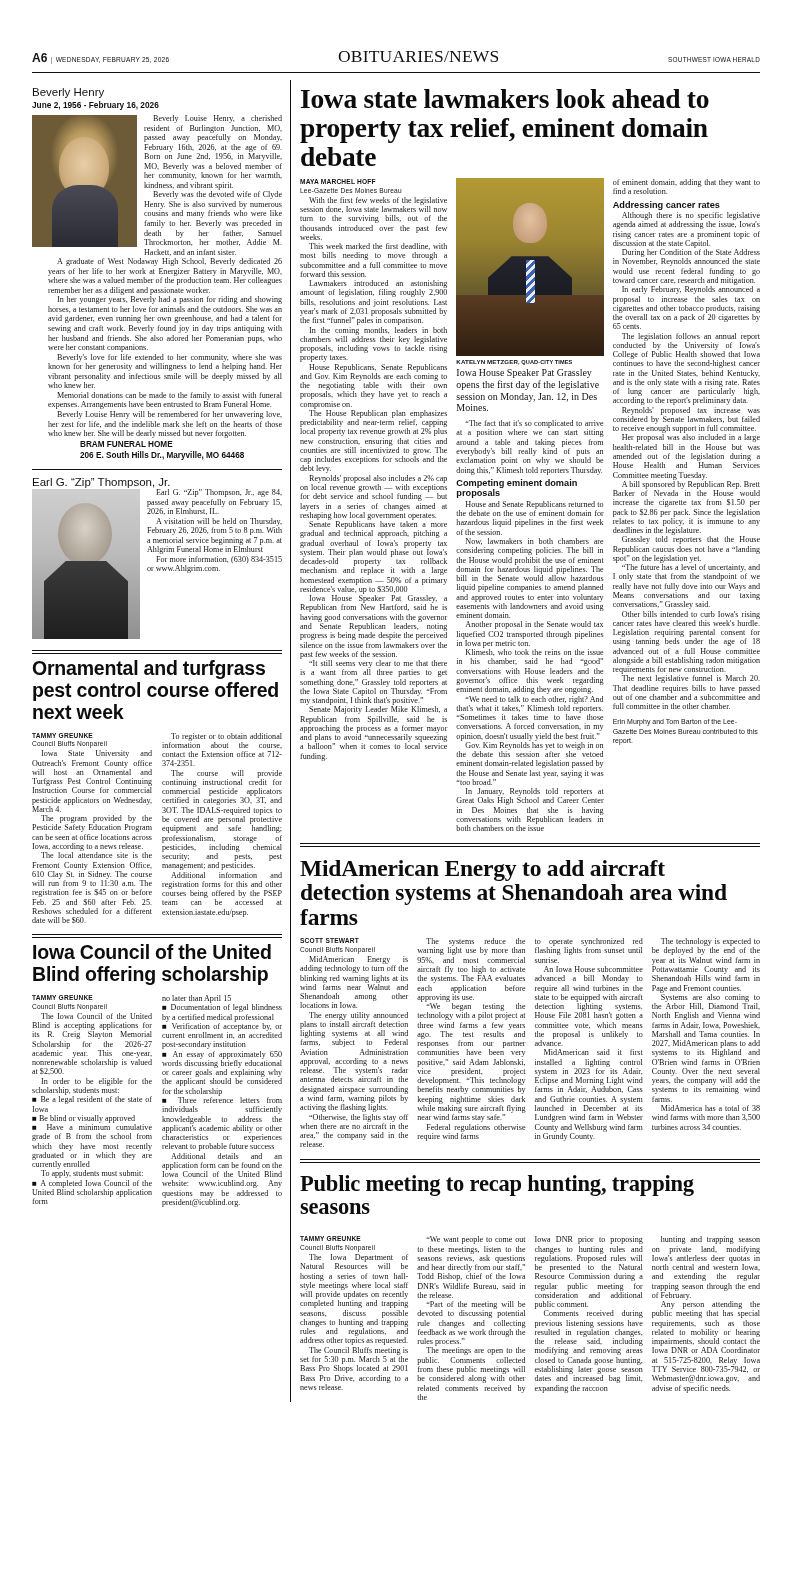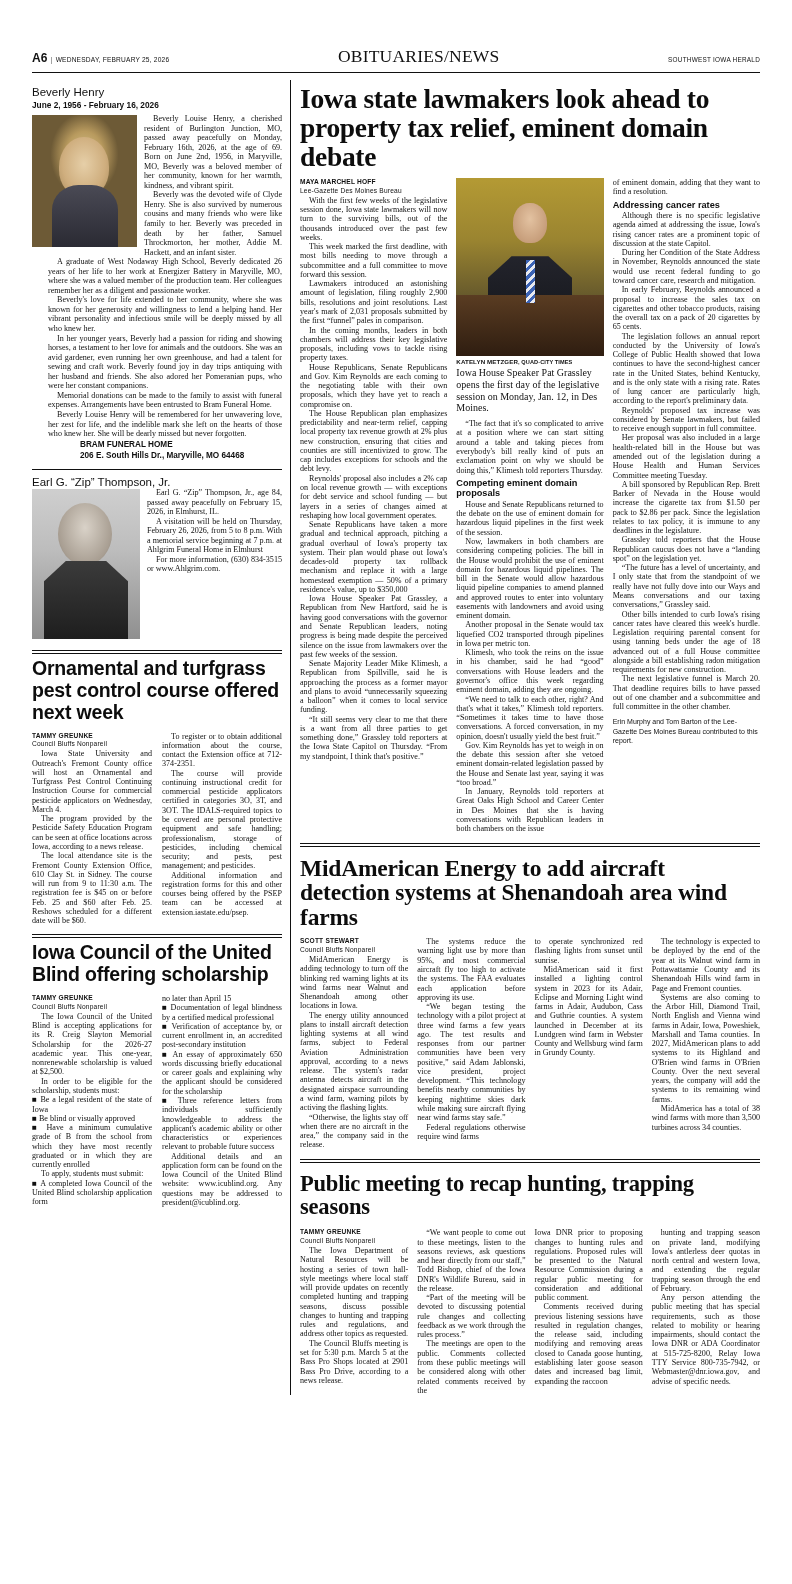--- a/index.html
+++ b/index.html
@@ -83,21 +83,21 @@
 
   
   .hed-main{font-family:"Liberation Serif",serif;font-weight:bold;
             font-size:27.5px;line-height:1.055;letter-spacing:-.3px;color:#0d0d0d;
             margin:4px 0 0 0;}
   .hed-2{font-family:"Liberation Serif",serif;font-weight:bold;
          font-size:23.5px;line-height:1.06;letter-spacing:-.2px;color:#0d0d0d;
          margin:9px 0 0 0;}
   .hed-3{font-family:"Liberation Serif",serif;font-weight:bold;
          font-size:22.5px;line-height:1.06;letter-spacing:-.2px;color:#0d0d0d;
-         margin:9px 0 9px 0;}
+         margin:9px 0 16px 0;}
   .hed-left{font-family:Liberation Sans, sans-serif;font-weight:bold;
             font-size:19.5px;line-height:1.12;letter-spacing:-.2px;color:#0d0d0d;
             margin:4px 0 8px 0;}
   .subhed{font-family:"Liberation Sans",sans-serif;font-weight:bold;
           font-size:9.2px;color:#111;margin:3px 0 1px 0;line-height:1.15;}
   .caption{font-size:10px;line-height:1.18;color:#111;margin:2px 0 0 0;}
   .credit{font-family:"Liberation Sans",sans-serif;font-weight:bold;
           font-size:6.2px;letter-spacing:.1px;color:#111;margin:2px 0 1px 0;}
   .credit .sm{font-size:5.6px;}
   .italic-note{font-family:"Liberation Sans",sans-serif;font-size:7px;
@@ -130,22 +130,22 @@
     <div class="col-left">
 
       <div>
         <div class="obit-name">Beverly Henry</div>
         <div class="obit-dates">June 2, 1956 - February 16, 2026</div>
         <div class="obit-photo ph p1"></div>
         <div class="obit-body">
           <p>Beverly Louise Henry, a cherished resident of Burlington Junction, MO, passed away peacefully on Monday, February 16th, 2026, at the age of 69. Born on June 2nd, 1956, in Maryville, MO, Beverly was a beloved member of her community, known for her warmth, kindness, and vibrant spirit.</p>
           <p>Beverly was the devoted wife of Clyde Henry. She is also survived by numerous cousins and many friends who were like family to her. Beverly was preceded in death by her father, Samuel Throckmorton, her mother, Addie M. Hackett, and an infant sister.</p>
           <p>A graduate of West Nodaway High School, Beverly dedicated 26 years of her life to her work at Energizer Battery in Maryville, MO, where she was a valued member of the production team. Her colleagues remember her as a diligent and passionate worker.</p>
+          <p>In her younger years, Beverly had a passion for riding and showing horses, a testament to her love for animals and the outdoors. She was an avid gardener, even running her own greenhouse, and had a talent for sewing and craft work. Beverly found joy in day trips antiquing with her husband and friends. She also adored her Pomeranian pups, who were her constant companions.</p>
           <p>Beverly's love for life extended to her community, where she was known for her generosity and willingness to lend a helping hand. Her vibrant personality and infectious smile will be deeply missed by all who knew her.</p>
-          <p>In her younger years, Beverly had a passion for riding and showing horses, a testament to her love for animals and the outdoors. She was an avid gardener, even running her own greenhouse, and had a talent for sewing and craft work. Beverly found joy in day trips antiquing with her husband and friends. She also adored her Pomeranian pups, who were her constant companions.</p>
           <p>Memorial donations can be made to the family to assist with funeral expenses. Arrangements have been entrusted to Bram Funeral Home.</p>
           <p>Beverly Louise Henry will be remembered for her unwavering love, her zest for life, and the indelible mark she left on the hearts of those who knew her. She will be dearly missed but never forgotten.</p>
         </div>
         <div class="obit-foot">BRAM FUNERAL HOME</div>
         <div class="obit-foot">206 E. South Hills Dr., Maryville, MO 64468</div>
       </div>
 
       <hr class="thin-rule">
 
       <div>
@@ -228,22 +228,22 @@
             </div>
             <p class="t">With the first few weeks of the legislative session done, Iowa state lawmakers will now turn to the surviving bills, out of the thousands introduced over the past few weeks.</p>
             <p class="t">This week marked the first deadline, with most bills needing to move through a subcommittee and a full committee to move forward this session.</p>
             <p class="t">Lawmakers introduced an astonishing amount of legislation, filing roughly 2,900 bills, resolutions and joint resolutions. Last year's mark of 2,031 proposals submitted by the first “funnel” pales in comparison.</p>
             <p class="t">In the coming months, leaders in both chambers will address their key legislative proposals, including vows to tackle rising property taxes.</p>
             <p class="t">House Republicans, Senate Republicans and Gov. Kim Reynolds are each coming to the negotiating table with their own proposals, which they have yet to reach a compromise on.</p>
             <p class="t">The House Republican plan emphasizes predictability and near-term relief, capping local property tax revenue growth at 2% plus new construction, ensuring that cities and counties are still incentivized to grow. The cap includes exceptions for schools and the debt levy.</p>
             <p class="t">Reynolds' proposal also includes a 2% cap on local revenue growth — with exceptions for debt service and school funding — but layers in a series of changes aimed at reshaping how local government operates.</p>
             <p class="t">Senate Republicans have taken a more gradual and technical approach, pitching a gradual overhaul of Iowa's property tax system. Their plan would phase out Iowa's decades-old property tax rollback mechanism and replace it with a large homestead exemption — 50% of a primary residence's value, up to $350,000</p>
             <p class="t">Iowa House Speaker Pat Grassley, a Republican from New Hartford, said he is having good conversations with the governor and Senate Republican leaders, noting progress is being made despite the perceived silence on the issue from lawmakers over the past few weeks of the session.</p>
+            <p class="t">“It still seems very clear to me that there is a want from all three parties to get something done,” Grassley told reporters at the Iowa State Capitol on Thursday. “From my standpoint, I think that's positive.”</p>
             <p class="t">Senate Majority Leader Mike Klimesh, a Republican from Spillville, said he is approaching the process as a former mayor and plans to avoid “unnecessarily squeezing a balloon” when it comes to local service funding.</p>
-            <p class="t">“It still seems very clear to me that there is a want from all three parties to get something done,” Grassley told reporters at the Iowa State Capitol on Thursday. “From my standpoint, I think that's positive.”</p>
           </div>
 
           <div>
             <div class="ph p3 photo-lead">
               <div class="head"></div>
                   <div class="suit"></div>
                   <div class="tie"></div>
                   <div class="podium"></div>
             </div>
             <div class="credit">
@@ -294,20 +294,21 @@
             <p class="t">The energy utility announced plans to install aircraft detection lighting systems at all wind farms, subject to Federal Aviation Administration approval, according to a news release. The system's radar antenna detects aircraft in the designated airspace surrounding a wind farm, warning pilots by activing the flashing lights.</p>
             <p class="t">“Otherwise, the lights stay off when there are no aircraft in the area,” the company said in the release.</p>
           </div>
           <div>
             <p class="t">The systems reduce the warning light use by more than 95%, and most commercial aircraft fly too high to activate the systems. The FAA evaluates each application before approving its use.</p>
             <p class="t">“We began testing the technology with a pilot project at three wind farms a few years ago. The test results and responses from our partner communities have been very positive,” said Adam Jablonski, vice president, project development. “This technology benefits nearby communities by keeping nighttime skies dark while making sure aircraft flying near wind farms stay safe.”</p>
             <p class="t">Federal regulations otherwise require wind farms</p>
           </div>
           <div>
             <p class="t noind">to operate synchronized red flashing lights from sunset until sunrise.</p>
+            <p class="t">An Iowa House subcommittee advanced a bill Monday to require all wind turbines in the state to be equipped with aircraft detection lighting systems. House File 2081 hasn't gotten a committee vote, which means the proposal is unlikely to advance.</p>
             <p class="t">MidAmerican said it first installed a lighting control system in 2023 for its Adair, Eclipse and Morning Light wind farms in Adair, Audubon, Cass and Guthrie counties. A system launched in December at its Lundgren wind farm in Webster County and Wellsburg wind farm in Grundy County.</p>
           </div>
           <div>
             <p class="t">The technology is expected to be deployed by the end of the year at its Walnut wind farm in Pottawattamie County and its Shenandoah Hills wind farm in Page and Fremont counties.</p>
             <p class="t">Systems are also coming to the Arbor Hill, Diamond Trail, North English and Vienna wind farms in Adair, Iowa, Poweshiek, Marshall and Tama counties. In 2027, MidAmerican plans to add systems to its Highland and O'Brien wind farms in O'Brien County. Over the next several years, the company will add the systems to its remaining wind farms.</p>
             <p class="t">MidAmerica has a total of 38 wind farms with more than 3,500 turbines across 34 counties.</p>
           </div>
         </div>
       </div>
 

